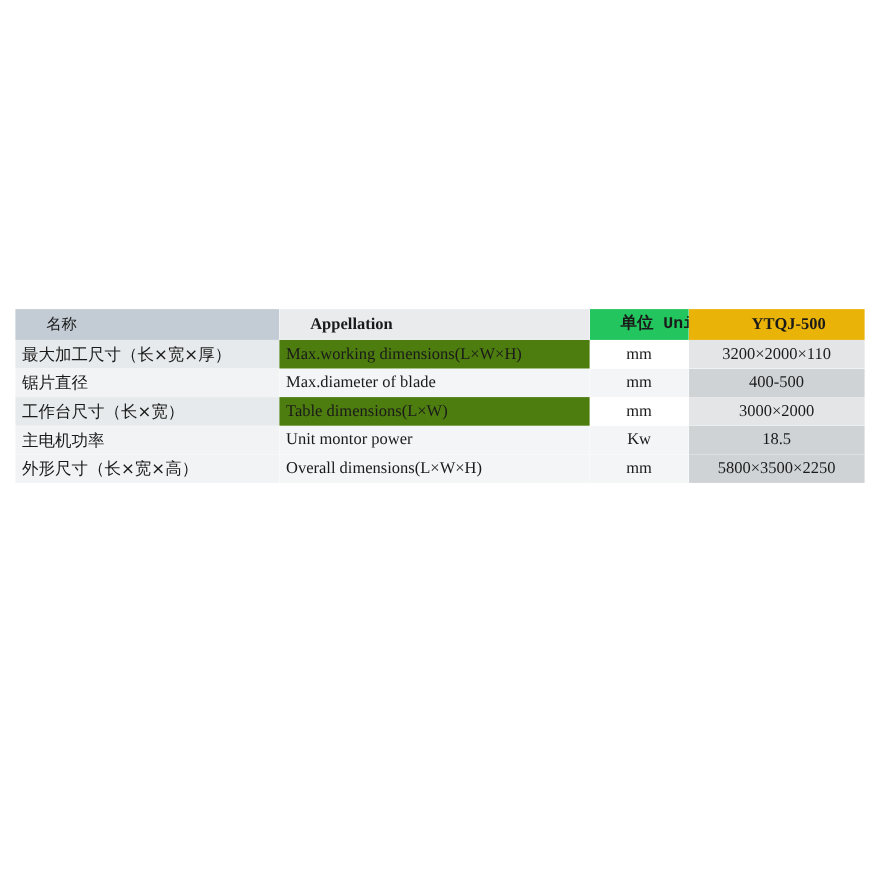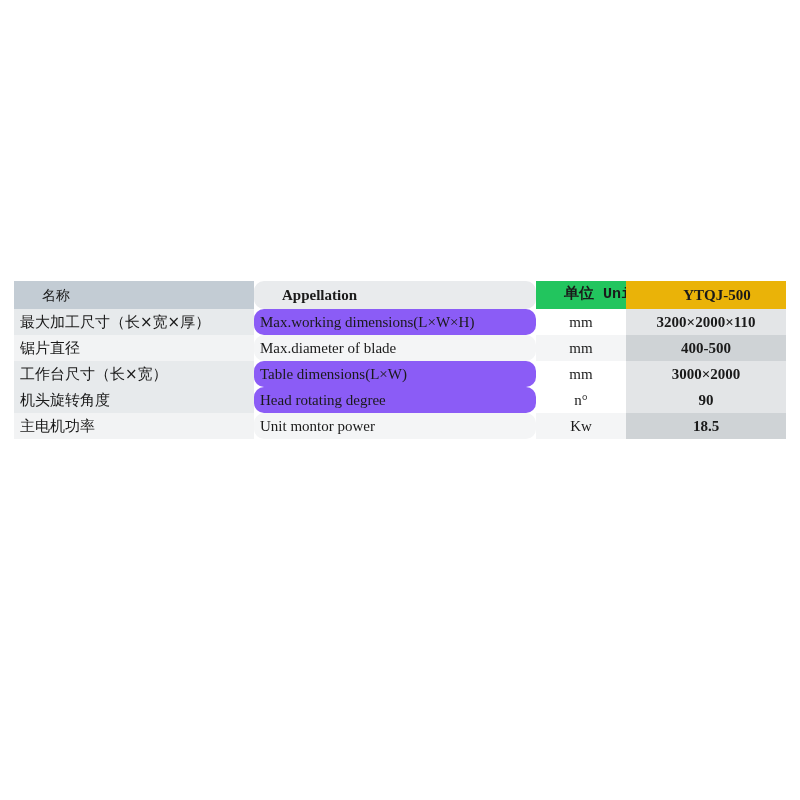--- a/index.html
+++ b/index.html
@@ -58,38 +58,36 @@
     padding-left: 8px;
   }
   tr.head .cn-cell {
     font-size: 14px;
     font-weight: normal;
   }
   .en-cell {
     text-align: left;
     padding-left: 10px;
     font-size: 15px;
-    border-radius: 10px;
   }
   .unit-cell {
     text-align: center;
     font-size: 14px;
   }
   .val-cell {
     text-align: center;
     font-size: 14px;
-    font-weight: bold;
   }
   
   .bg-cn-head { background: #c3ccd4; }
   .bg-cn-odd  { background: #e7eaec; }
   .bg-cn-even { background: #f2f3f4; }
 
   .bg-en-head { background: #e9ebed; }
-  .bg-en-odd  { background: #8b5cf6; font-family: Liberation Serif, serif; }
+  .bg-en-odd  { background: #4d7c0f; font-family: Liberation Serif, serif; }
   .bg-en-even { background: #f4f5f6; }
 
   .bg-unit-head { background: #22c55e; font-family: Liberation Mono, monospace; }
   .bg-unit-odd  { background: #ffffff; }
   .bg-unit-even { background: #f4f5f6; }
 
   .bg-val-head { background: #eab308; }
   .bg-val-odd  { background: #e3e5e7; }
   .bg-val-even { background: #cfd3d6; }
 </style>
@@ -128,31 +126,31 @@
         </tr>
 
         <tr>
           <td class="cn-cell bg-cn-odd">工作台尺寸（长×宽）</td>
           <td class="en-cell bg-en-odd">Table dimensions(L×W)</td>
           <td class="unit-cell bg-unit-odd">mm</td>
           <td class="val-cell bg-val-odd">3000×2000</td>
         </tr>
 
 
-        <tr>
-          <td class="cn-cell bg-cn-odd">机头旋转角度</td>
-          <td class="en-cell bg-en-odd">Head rotating degree</td>
-          <td class="unit-cell bg-unit-odd">n°</td>
-          <td class="val-cell bg-val-odd">90</td>
-        </tr>
 
         <tr>
           <td class="cn-cell bg-cn-even">主电机功率</td>
           <td class="en-cell bg-en-even">Unit montor power</td>
           <td class="unit-cell bg-unit-even">Kw</td>
           <td class="val-cell bg-val-even">18.5</td>
         </tr>
 
 
+        <tr>
+          <td class="cn-cell bg-cn-even">外形尺寸（长×宽×高）</td>
+          <td class="en-cell bg-en-even">Overall dimensions(L×W×H)</td>
+          <td class="unit-cell bg-unit-even">mm</td>
+          <td class="val-cell bg-val-even">5800×3500×2250</td>
+        </tr>
       </tbody>
     </table>
   </div>
 </div>
 
 </body></html>

